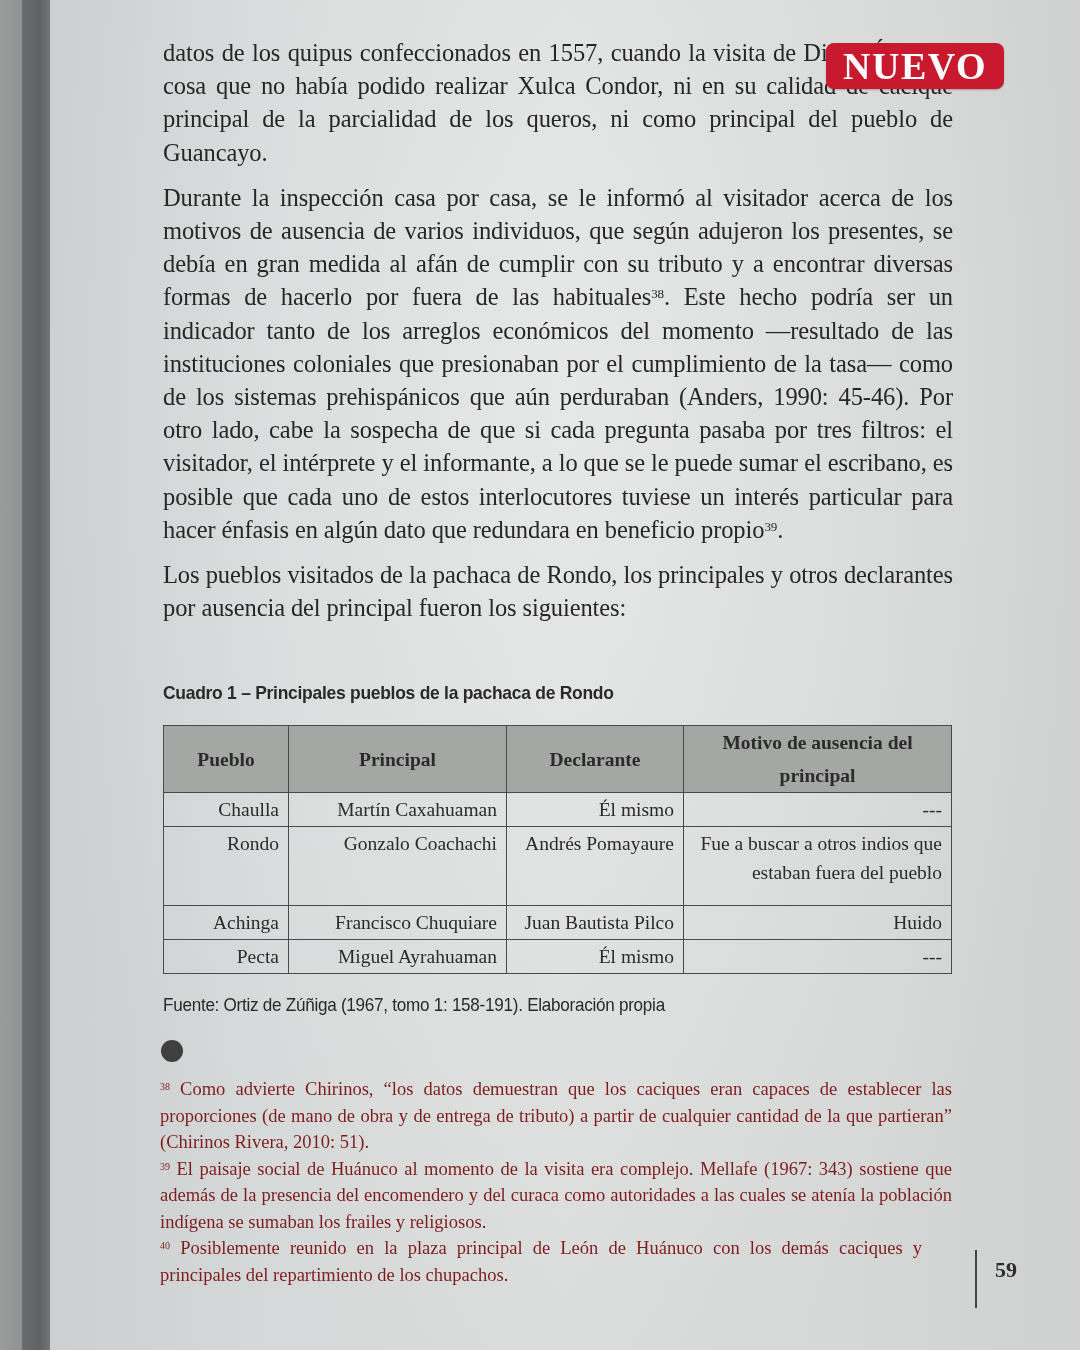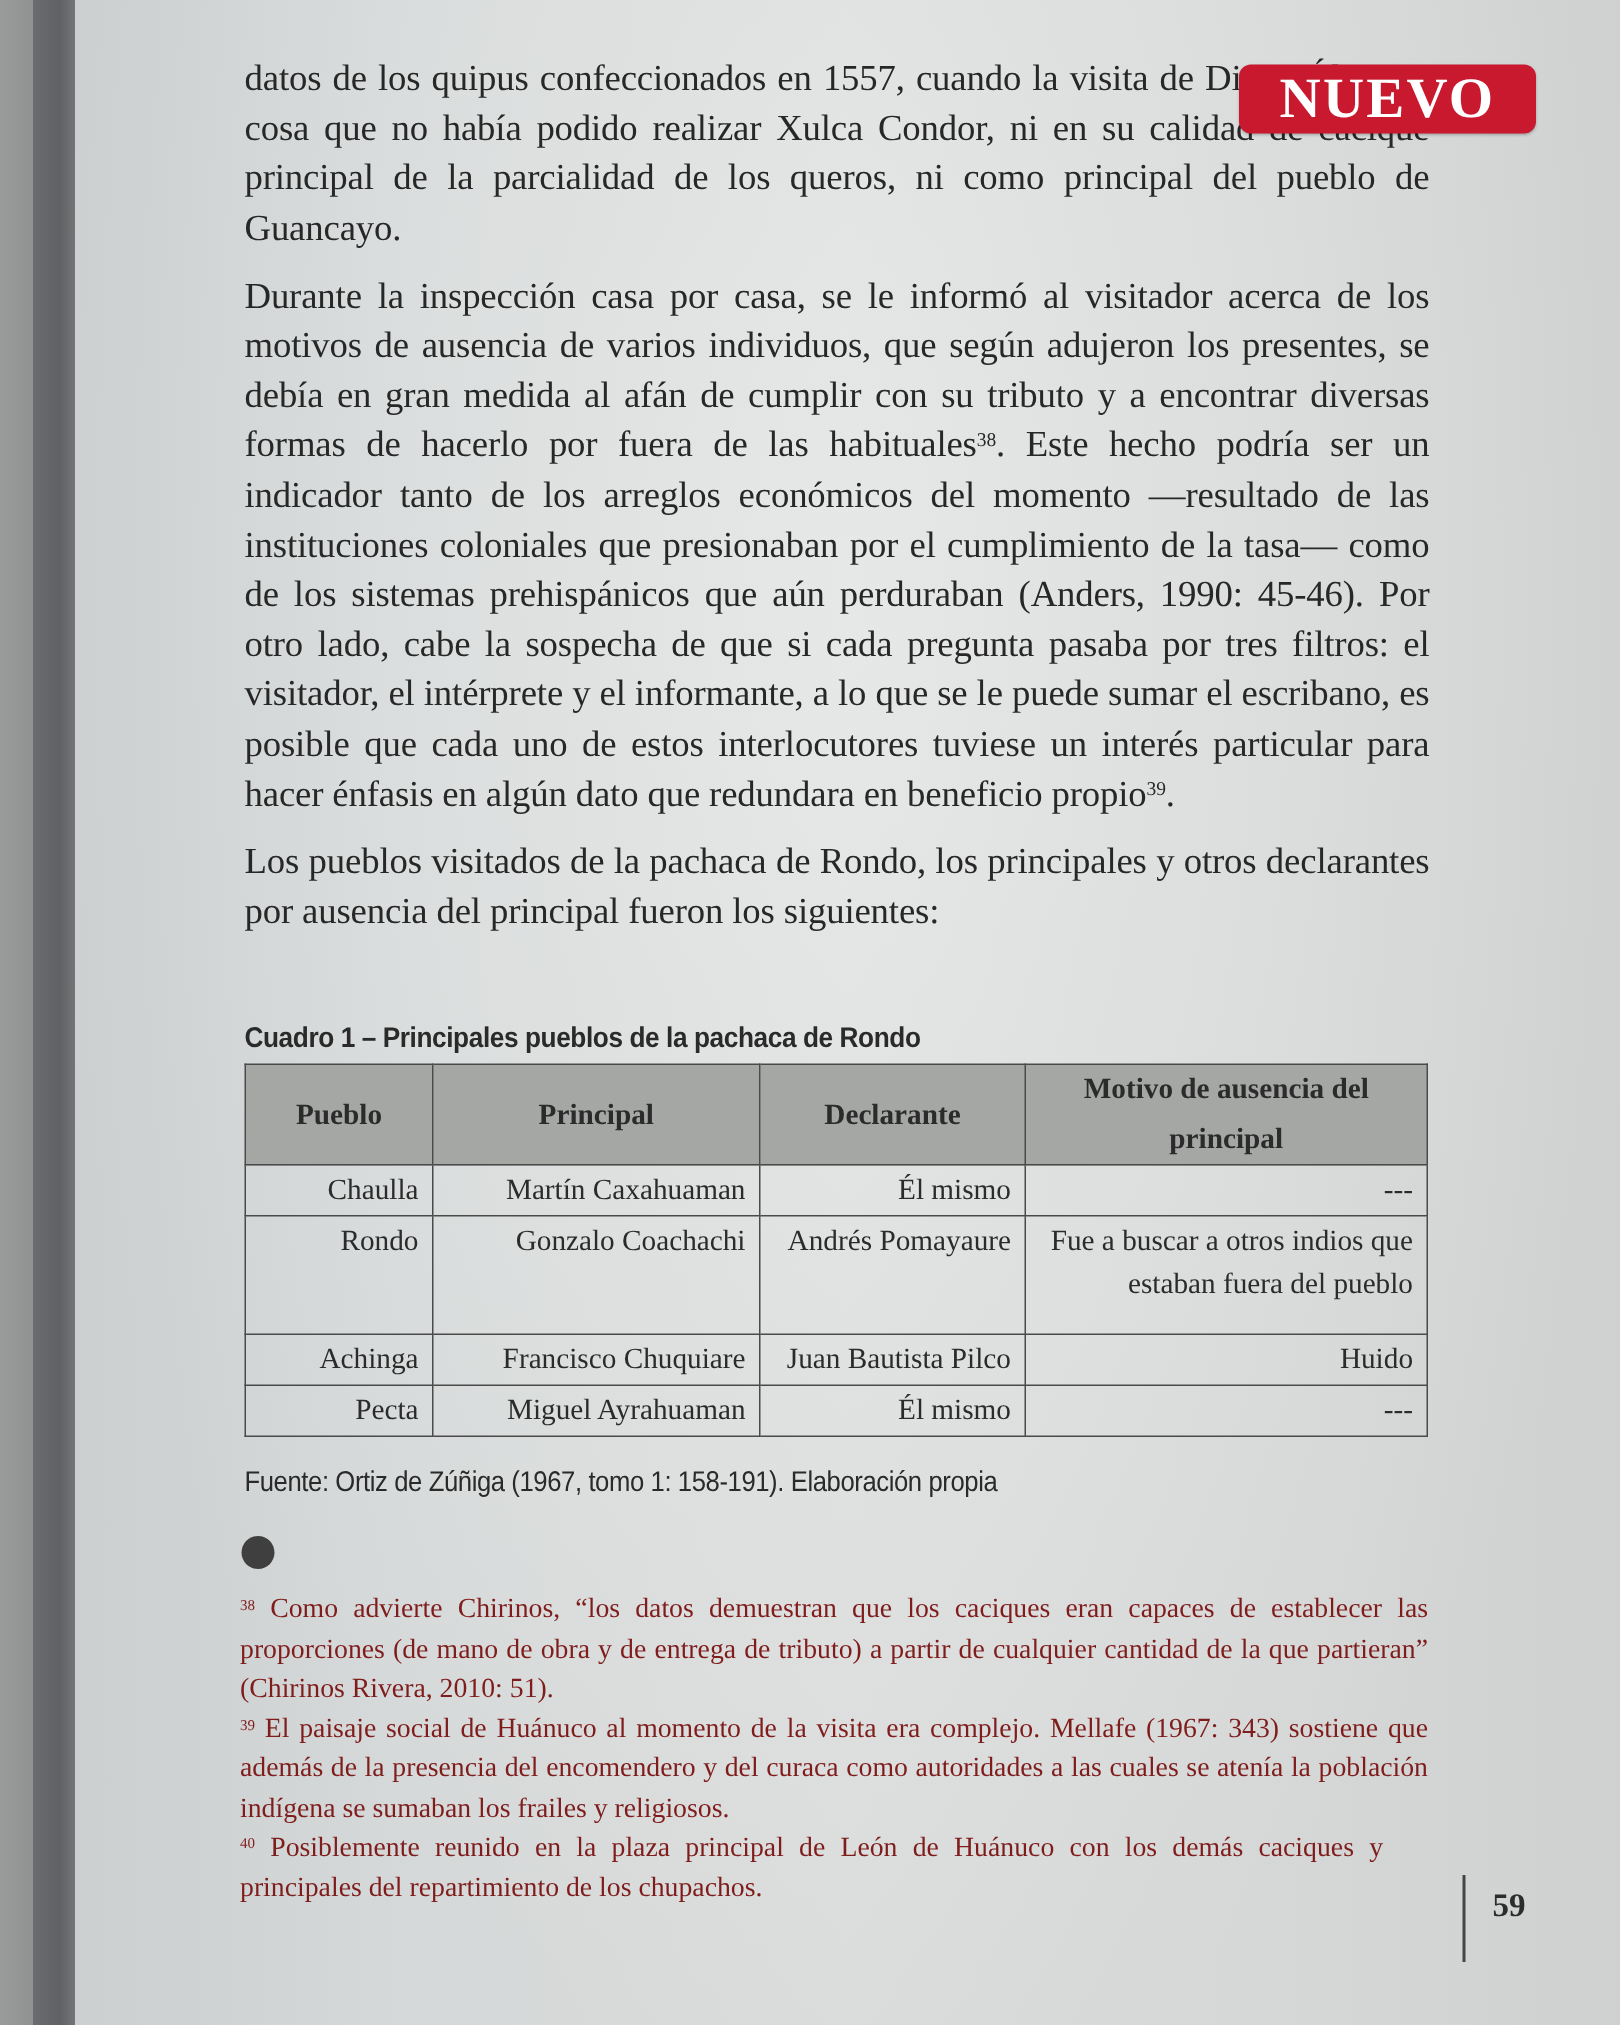--- a/index.html
+++ b/index.html
@@ -56,21 +56,21 @@
       font-weight: bold;
       font-size: 19px;
       letter-spacing: -0.3px;
       transform: scaleX(0.92);
       transform-origin: left center;
       color: #2a2a2a;
       white-space: nowrap;
     }
 
     table.cuadro {
-      margin-top: 5px;
+      margin-top: 21px;
       border-collapse: collapse;
       width: 789px;
       font-size: 19.5px;
       color: #2b2b2b;
     }
     table.cuadro th, table.cuadro td {
       border: 1.5px solid #4a4a4a;
       padding: 0 9px;
       vertical-align: top;
     }
@@ -126,21 +126,21 @@
       background: #444;
     }
     .page-number {
       position: absolute; left: 995px; top: 1257px;
       font-size: 22px; font-weight: bold; color: #2c2c2c;
     }
 
     .badge {
       position: absolute;
       left: 826px; top: 43px;
-      width: 198px; height: 46px;
+      width: 178px; height: 46px;
       background: #c8192f;
       border-radius: 8px;
       color: #ffffff;
       font-family: "Liberation Serif", "DejaVu Serif", serif;
       font-weight: bold;
       font-size: 38px;
       line-height: 46px;
       text-align: center;
       letter-spacing: 1.5px;
       box-shadow: 0 1px 2px rgba(0,0,0,0.25);

